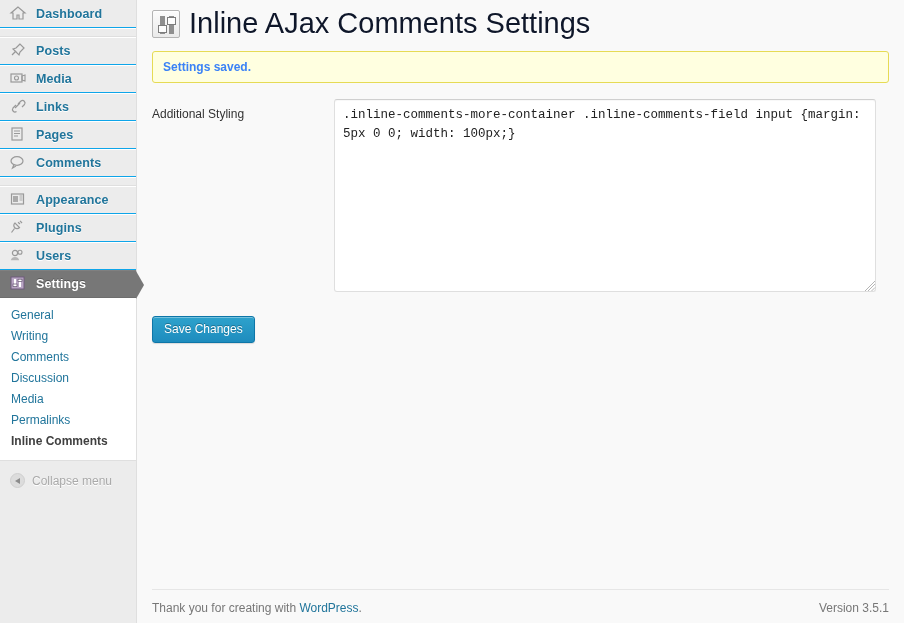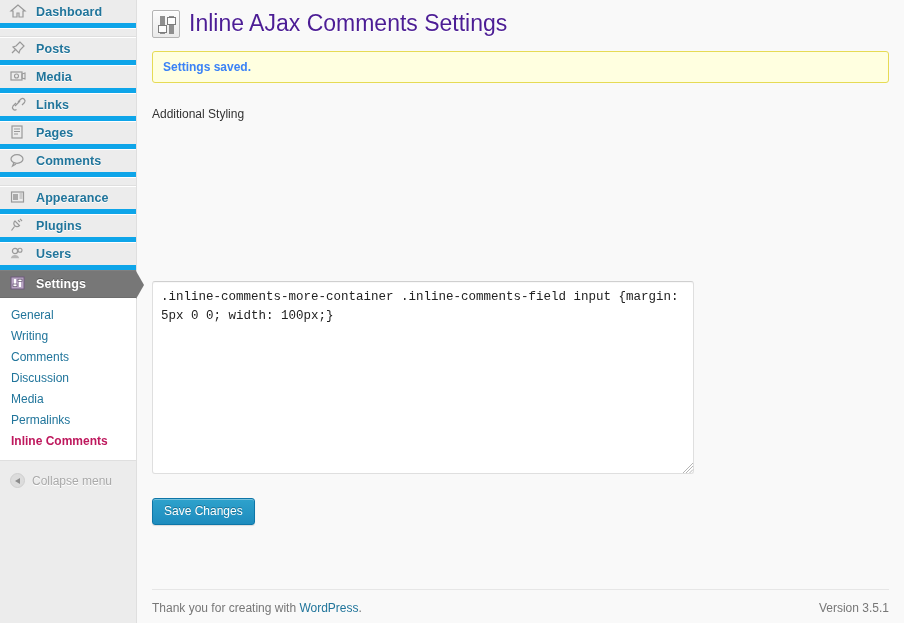--- a/index.html
+++ b/index.html
@@ -21,21 +21,21 @@
     position: relative;
     z-index: 5;
   }
   .menu-top {
     position: relative;
     height: 28px;
     display: flex;
     align-items: center;
     padding-left: 9px;
     border-top: 1px solid #fff;
-    border-bottom: 5px solid #0ea5e9;
+    border-bottom: 1px solid #0ea5e9;
     background: #ececec;
     cursor: pointer;
   }
   .menu-top:first-child { border-top: none; }
   .menu-top .mlabel {
     font-size: 12.5px;
     font-weight: bold;
     color: #21759b;
     text-shadow: 0 1px 0 #fff;
     margin-left: 7px;
@@ -67,21 +67,21 @@
   }
   .subitem {
     display: block;
     font-size: 12px;
     color: #21759b;
     padding: 3px 0 3px 11px;
     text-decoration: none;
     line-height: 15px;
     cursor: pointer;
   }
-  .subitem.current { color: #be185d; font-weight: bold; }
+  .subitem.current { color: #404040; font-weight: bold; }
   #collapse {
     display: flex; align-items: center;
     padding: 12px 0 0 10px;
     font-size: 12px; color: #aaa;
     text-shadow: 0 1px 0 #fff;
     cursor: pointer;
   }
   #collapse .circ {
     width: 15px; height: 15px; border-radius: 50%;
     background: #dcdcdc; border: 1px solid #cfcfcf;
@@ -111,41 +111,41 @@
     width: 28px; height: 28px;
     border: 1px solid #b4b4b4;
     border-radius: 2px;
     background: linear-gradient(#fcfcfc, #eaeaea);
     position: relative; flex: 0 0 28px;
     box-shadow: 0 1px 0 rgba(255,255,255,.8) inset;
   }
   .icon32 .slider { position: absolute; width: 5px; background: #8f8f8f; }
   .icon32 .knob { position:absolute; width: 9px; height: 8px; background: #fdfdfd; border: 1px solid #7d7d7d; }
   h2#page-title {
-    font-size: 23px;
+    font-size: 29px;
     font-weight: normal;
-    color: #4c1d95;
+    color: #0f172a;
     margin: 0 0 0 9px;
     line-height: 29px;
     text-shadow: 0 1px 0 #fff;
   }
   #notice {
     background: #ffffe0;
     border: 1px solid #e6db55;
     border-radius: 3px;
     padding: 8px 10px;
     margin: 9px 0 0 0;
     font-size: 12px;
     font-weight: bold;
     color: #3b82f6;
   }
 
   
   #formtable { width: 100%; margin-top: 16px; }
-  .row { display: flex; align-items: flex-start; flex-direction: column; }
+  .row { display: flex; align-items: flex-start; }
   .th {
     width: 182px; flex: 0 0 182px;
     font-size: 12px; color: #333;
     padding-top: 8px;
   }
   .td { flex: 1 1 auto; }
   #styling-textarea {
     width: 542px; height: 193px;
     border: 1px solid #dfdfdf;
     border-top-color: #cfcfcf;

